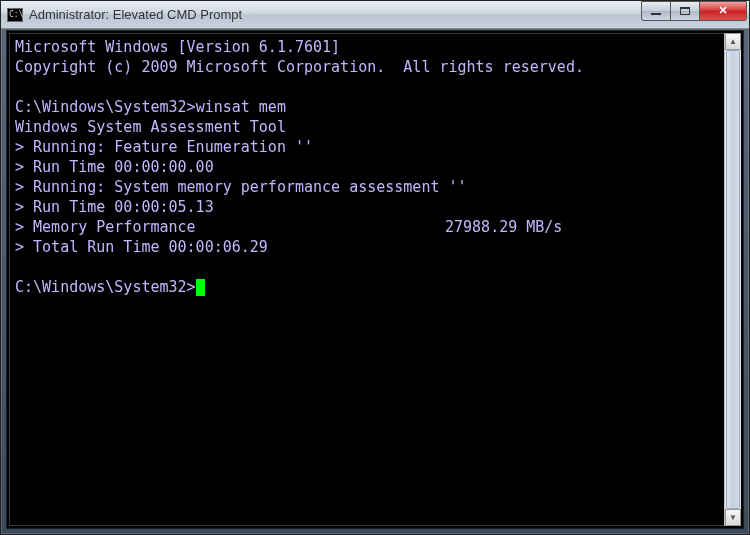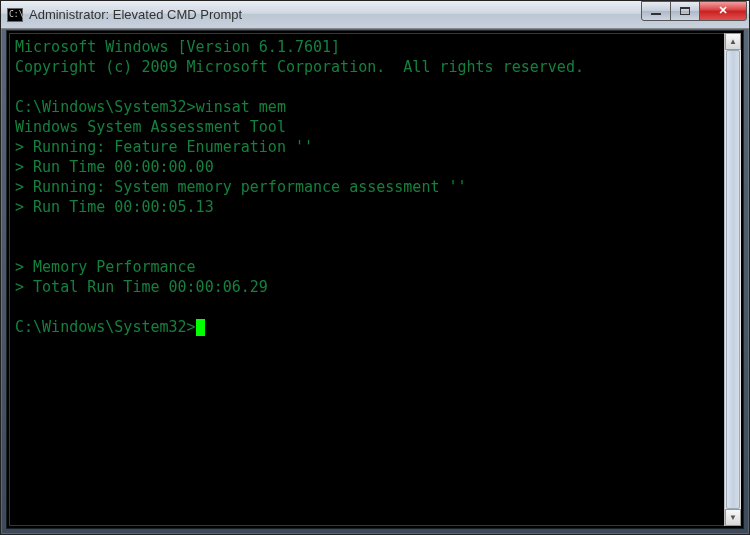--- a/index.html
+++ b/index.html
@@ -98,21 +98,21 @@
       box-shadow: inset 0 0 0 1px rgba(120,140,160,0.4), 0 0 0 1px rgba(0,0,0,0.6);
       display: flex;
       position: relative;
     }
     .terminal {
       flex: 1;
       padding: 4px 6px;
       font-family: "Consolas", "Lucida Console", monospace;
       font-size: 15px;
       line-height: 20px;
-      color: #15803d;
+      color: #c4b5fd;
       white-space: pre;
       overflow: hidden;
     }
     .scrollbar {
       width: 17px;
       background: linear-gradient(to right, #e8e8e8, #f4f4f4);
       border-left: 1px solid #bbb;
       display: flex;
       flex-direction: column;
     }
@@ -134,21 +134,21 @@
     .scroll-thumb {
       position: absolute;
       top: 0;
       left: 1px;
       right: 1px;
       height: 100%;
       background: linear-gradient(to right, #dce4ee, #c4d0e0, #d4dce8);
       border: 1px solid #99aabb;
       border-radius: 2px;
     }
-    .mem-line { display: flex; margin-top: 40px; }
+    .mem-line { display: flex; }
     .mem-label { width: 430px; display: inline-block; }
     .cursor {
       display: inline-block;
       width: 9px;
       height: 17px;
       background: #00ff00;
       vertical-align: text-bottom;
       animation: blink 1s step-end infinite;
     }
     @keyframes blink { 50% { opacity: 0; } }
@@ -175,21 +175,21 @@
   <div class="client-area">
     <div class="terminal"><span>Microsoft Windows [Version 6.1.7601]</span>
 <span>Copyright (c) 2009 Microsoft Corporation.  All rights reserved.</span>
 
 <span>C:\Windows\System32&gt;</span><span>winsat mem</span>
 <span>Windows System Assessment Tool</span>
 <span>&gt; Running: Feature Enumeration ''</span>
 <span>&gt; Run Time 00:00:00.00</span>
 <span>&gt; Running: System memory performance assessment ''</span>
 <span>&gt; Run Time 00:00:05.13</span>
-<span class="mem-line"><span class="mem-label">&gt; Memory Performance</span></span><span>&gt; Total Run Time 00:00:06.29</span>
+<span class="mem-line"><span class="mem-label">&gt; Memory Performance</span><span>27988.29 MB/s</span></span><span>&gt; Total Run Time 00:00:06.29</span>
 
 <span>C:\Windows\System32&gt;</span><span class="cursor"></span></div>
     <div class="scrollbar">
       <div class="scroll-btn">
         <span>▲</span>
       </div>
       <div class="scroll-track">
         <div class="scroll-thumb"></div>
       </div>
       <div class="scroll-btn">

